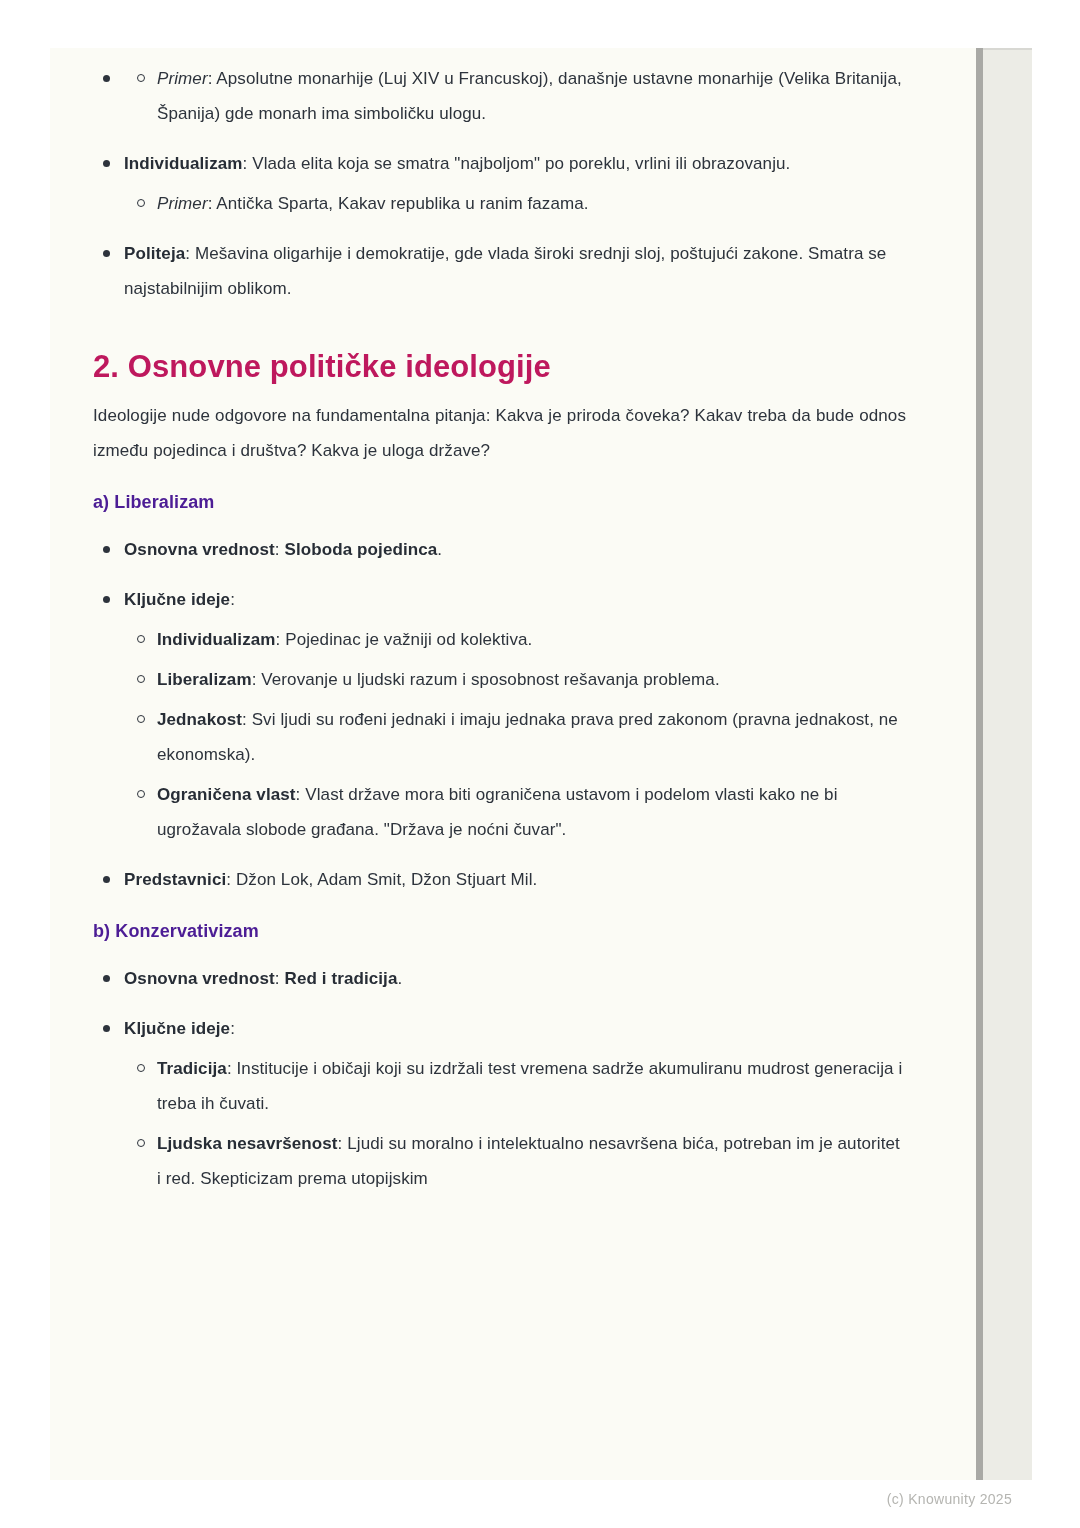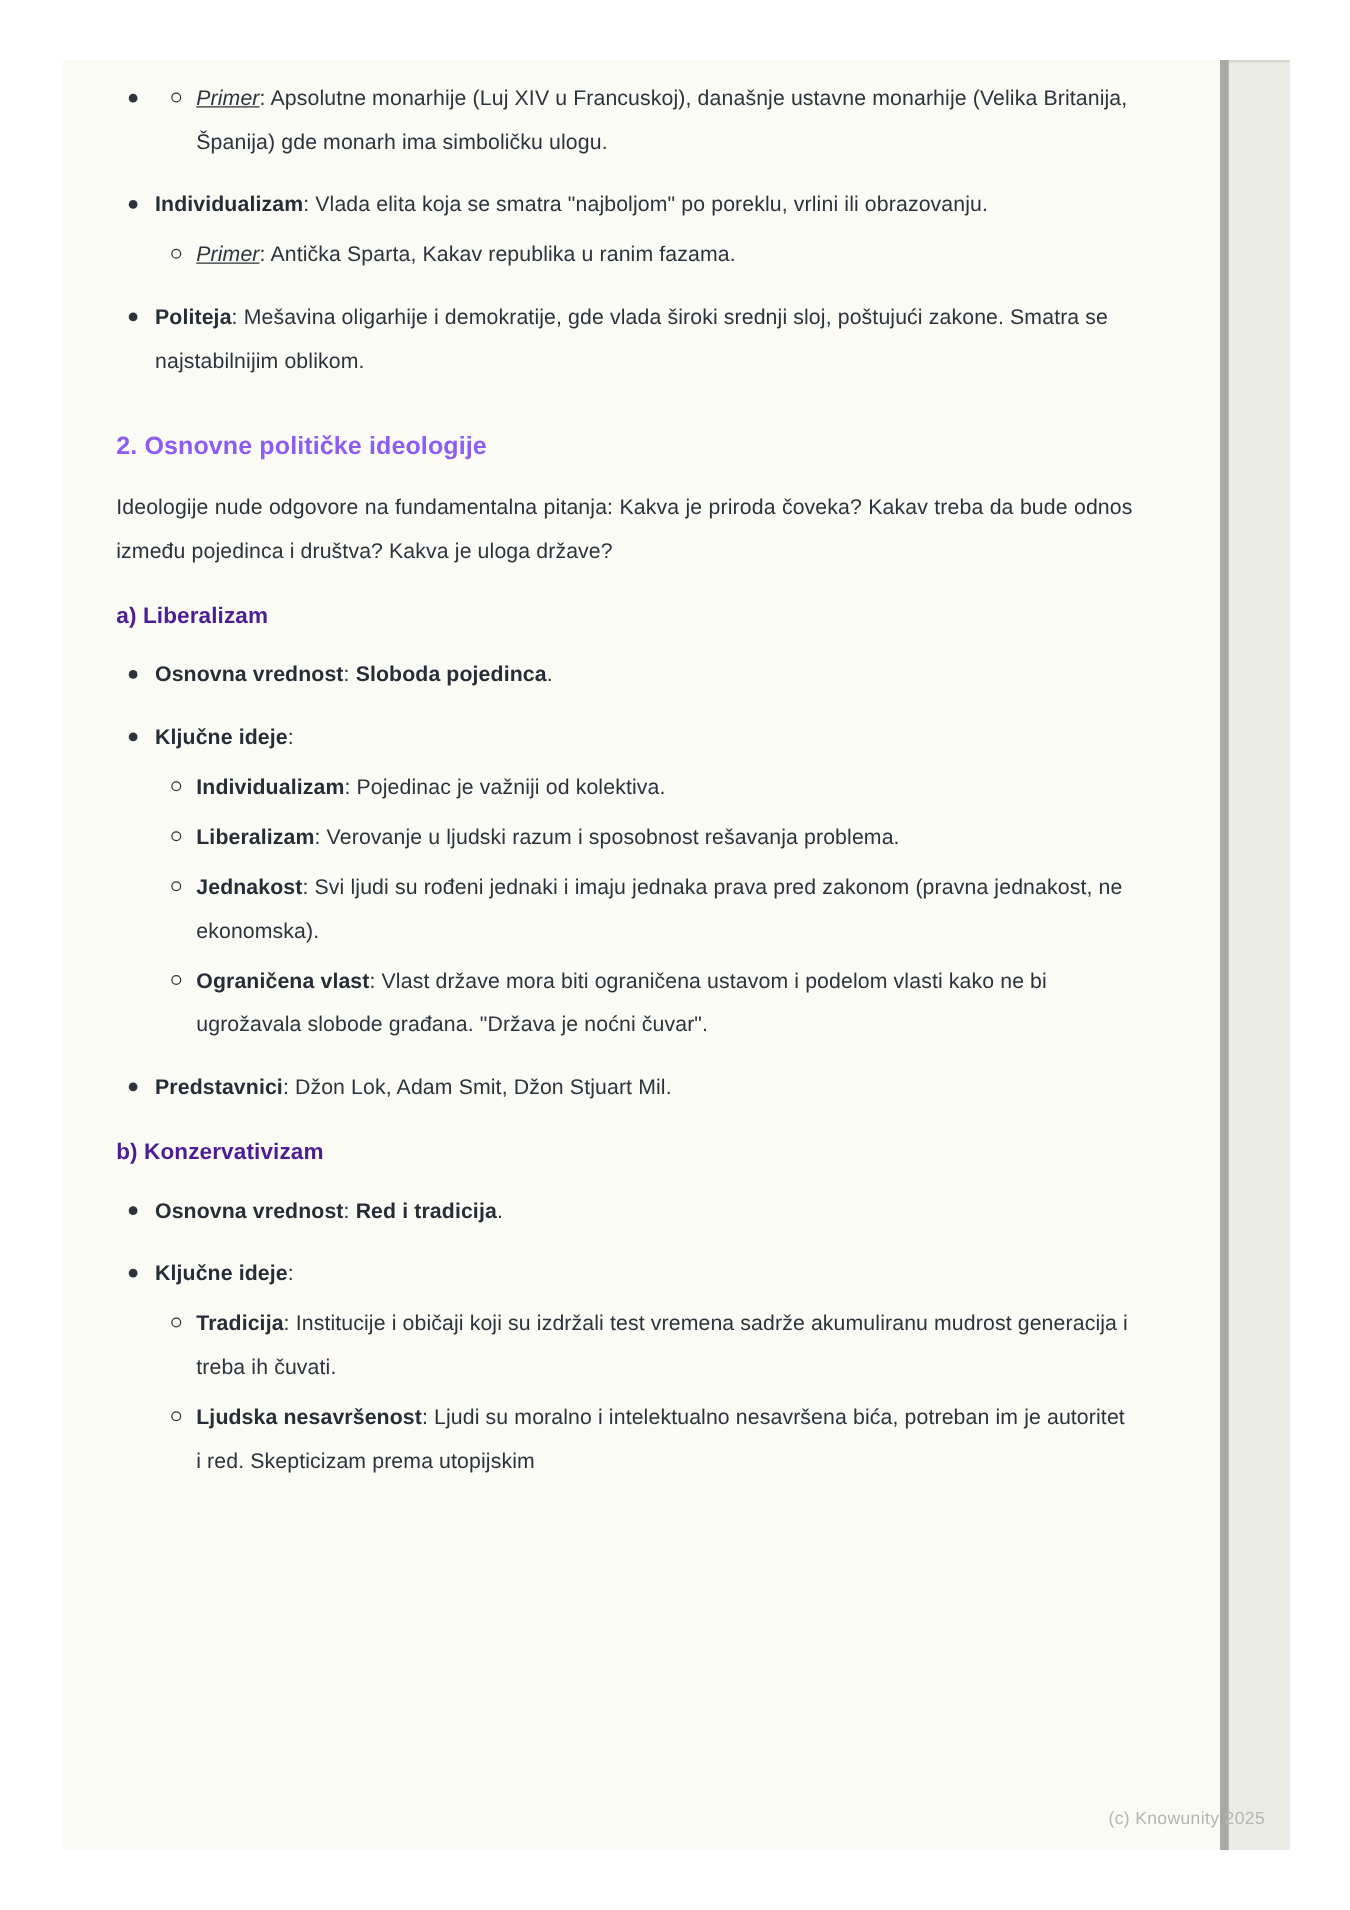--- a/index.html
+++ b/index.html
@@ -23,25 +23,25 @@
     overflow: hidden;
   }
   .content {
     width: 813px;
     color: #2d333c;
     font-size: 17px;
     line-height: 35px;
     letter-spacing: 0.1px;
   }
   .content h2 {
-    font-size: 20px;
+    font-size: 31px;
     line-height: 34px;
     font-weight: 700;
-    color: #8b5cf6;
-    margin: 34px 0 14px 0;
+    color: #be185d;
+    margin: 44px 0 14px 0;
   }
   .content .h4 {
     font-size: 18px;
     line-height: 28px;
     font-weight: 700;
     color: #4c1d95;
     margin: 20px 0 16px 0;
   }
   .content p {
     margin: 0;
@@ -56,37 +56,37 @@
     width: 7px; height: 7px; border-radius: 50%;
     background: #2d333c;
   }
   .li.l2 > .marker {
     position: absolute; left: 44px; top: 13px;
     width: 6px; height: 6px; border-radius: 50%;
     border: 1.7px solid #2d333c; background: transparent;
     box-sizing: content-box;
   }
   .seg-bold { font-weight: 700; color: #272d36; }
-  .seg-italic { font-style: italic; text-decoration: underline; }
+  .seg-italic { font-style: italic; }
   .scroll-track {
     position: absolute; left: 976px; top: 48px;
     width: 56px; height: 1432px;
     background: #ecece6;
     border-top: 2px solid #d8d8d3;
     box-sizing: border-box;
   }
   .scroll-thumb {
     position: absolute; left: 976px; top: 48px;
     width: 7px; height: 1432px;
     background: #a9a9a5;
   }
   .watermark {
     position: absolute;
     right: 68px;
-    top: 1446px;
+    top: 1491px;
     font-size: 14px;
     letter-spacing: 0.3px;
     color: #b5b5b1;
     z-index: 3;
   }
 </style>
 </head>
 <body>
 
 <div class="canvas">

